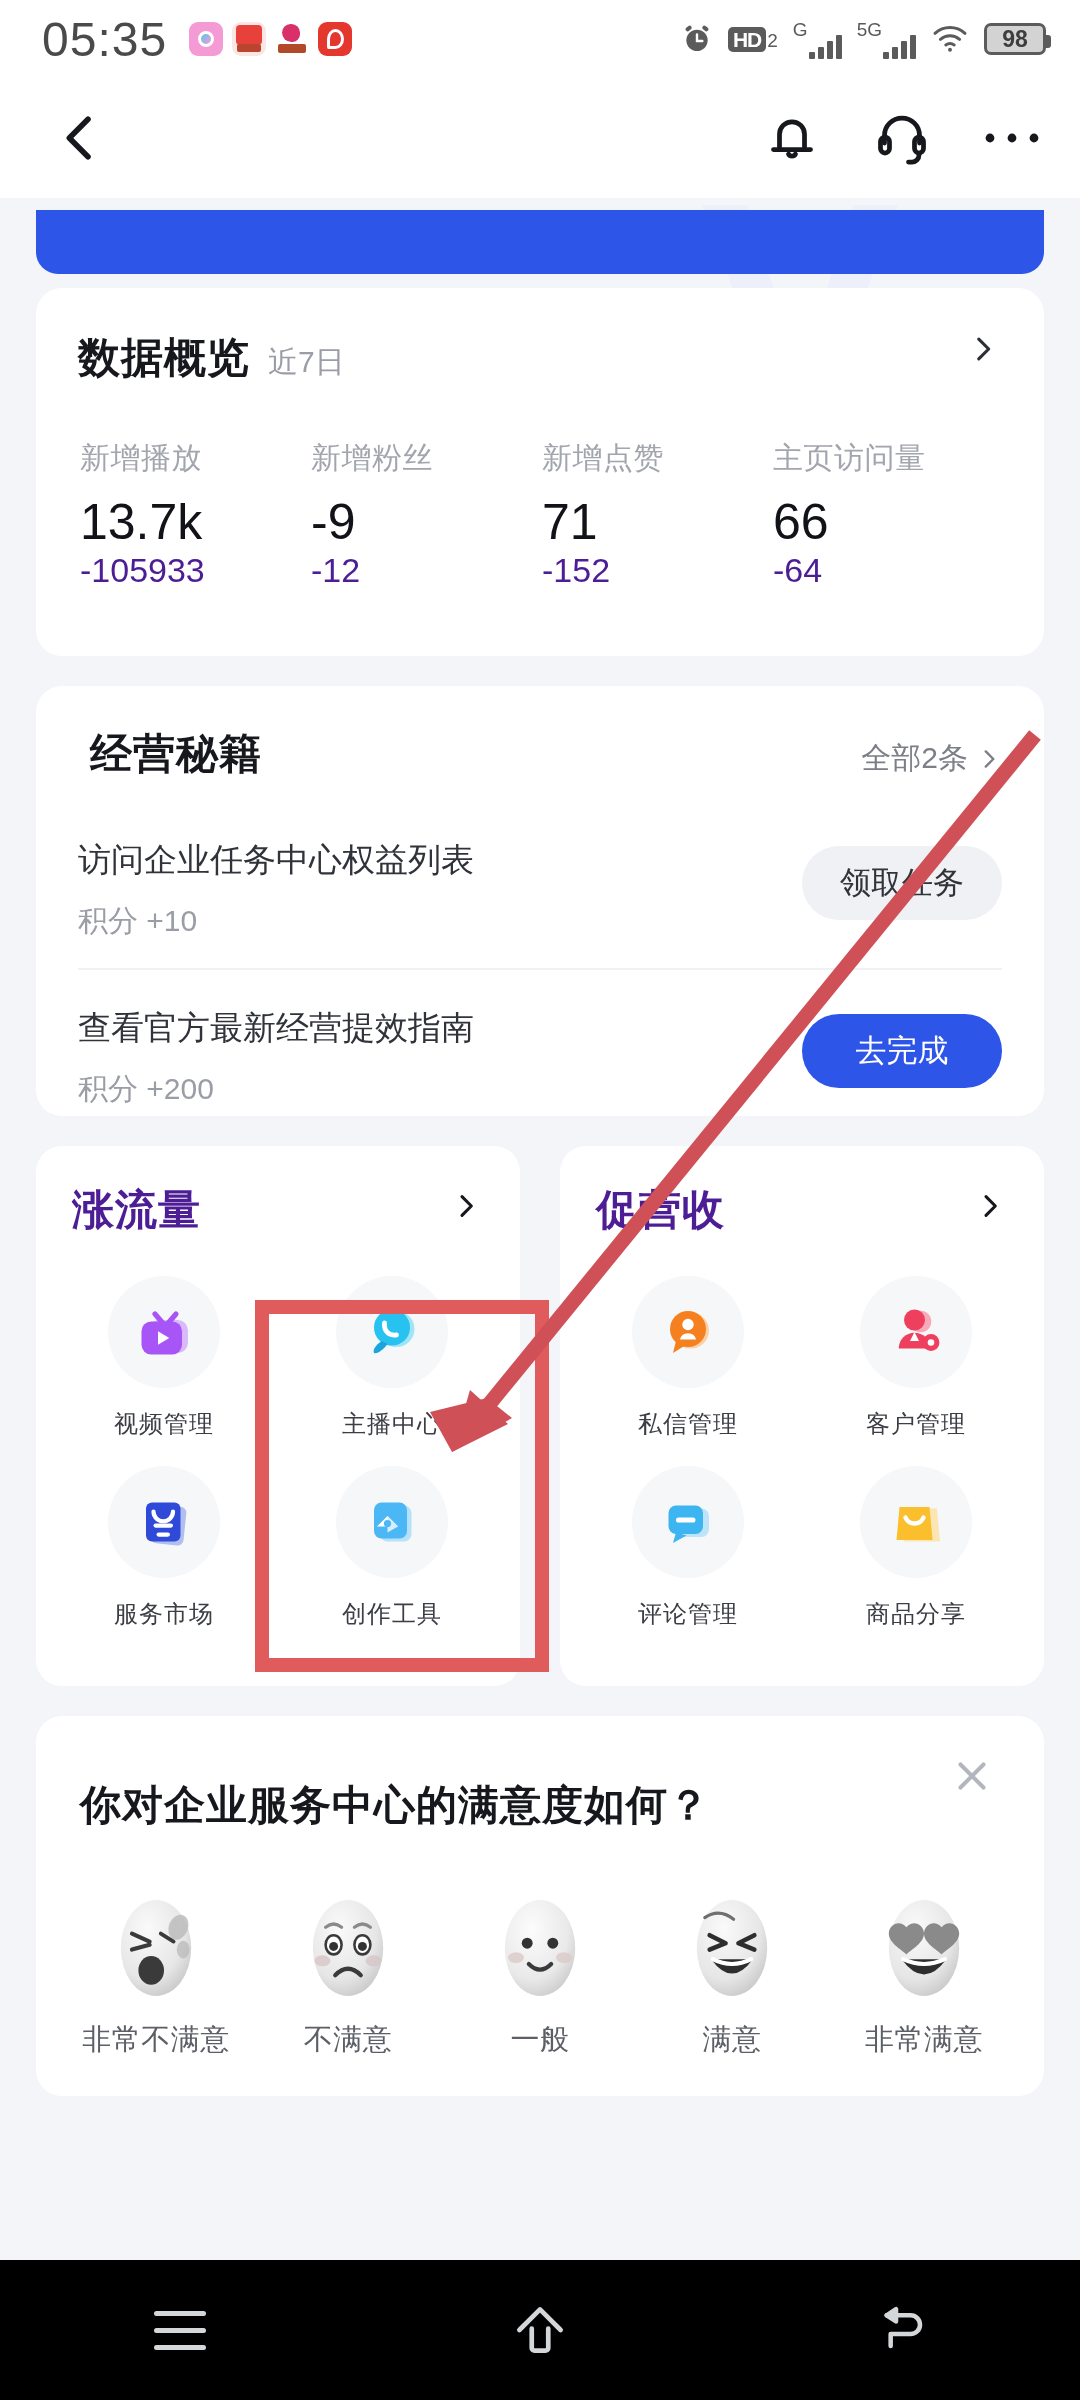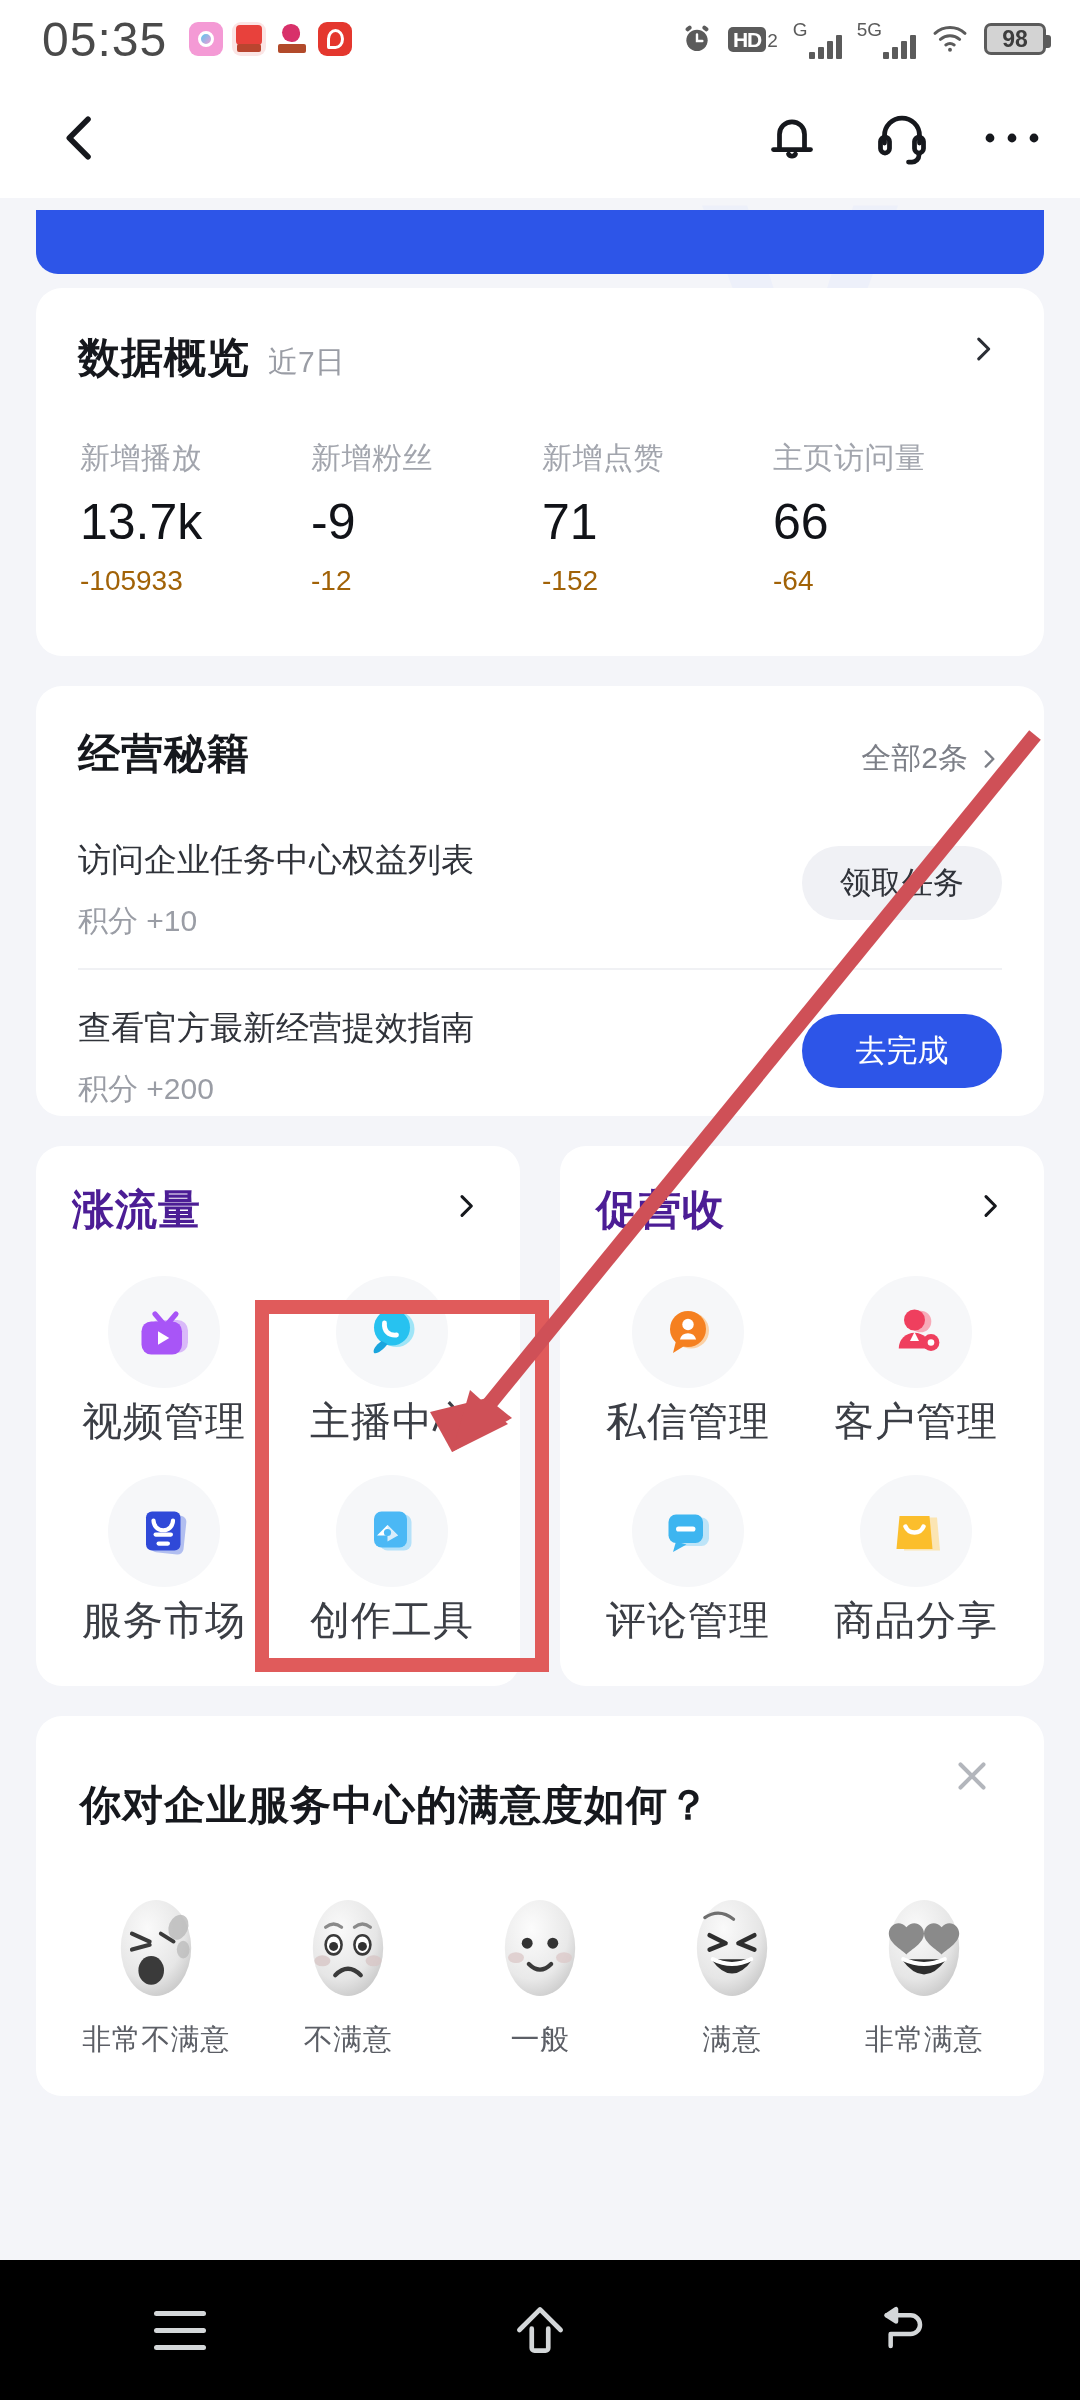--- a/index.html
+++ b/index.html
@@ -72,25 +72,25 @@
   
   #cardOverview { left:36px; top:90px; width:1008px; height:368px; }
   .ov-head { position:absolute; left:42px; top:42px; display:flex; align-items:baseline; }
   .ov-title { font-size:42px; font-weight:700; color:#16181d; letter-spacing:1px; }
   .ov-range { font-size:30px; color:#9a9da5; margin-left:18px; }
   .ov-arrow { position:absolute; right:44px; top:44px; }
   .metrics { position:absolute; left:44px; top:150px; right:40px; display:flex; }
   .metric { width:25%; }
   .m-label { font-size:30px; color:#a2a5ad; letter-spacing:0.5px; }
   .m-value { font-size:50px; color:#111318; margin-top:14px; font-weight:400; letter-spacing:0px; }
-  .m-delta { font-size:28px; color:#a16207; margin-top:14px; }
+  .m-delta { font-size:34px; color:#4c1d95; }
 
   
   #cardTips { left:36px; top:488px; width:1008px; height:430px; }
-  .tip-head { position:absolute; left:42px; top:40px;text-align:right; }
+  .tip-head { position:absolute; left:54px; top:40px;text-align:right; }
   .tip-title { font-size:42px; font-weight:700; color:#16181d; letter-spacing:1px; }
   .tip-all { position:absolute; right:42px; top:52px; display:flex; align-items:center; gap:8px; }
   .tip-all-label { font-size:30px; color:#7c7f87; }
   .tip-row { position:absolute; left:42px; right:42px; }
   .tip-row.r1 { top:152px; } .tip-row.r2 { top:320px; }
   .tip-text { font-size:33px; color:#30333a; }
   .tip-score { font-size:30px; color:#9a9da5; margin-top:18px; }
   .tip-btn { position:absolute; right:0; top:8px; border-radius:60px;
              display:flex; align-items:center; justify-content:center; cursor:pointer; }
   .tip-btn.ghost { width:200px; height:74px; background:#f0f1f5; color:#30333a; font-size:31px; }
@@ -101,21 +101,21 @@
   #cardLeft  { left:36px; top:948px; width:484px; height:540px; }
   #cardRight { left:560px; top:948px; width:484px; height:540px; }
   .gc-title { position:absolute; left:36px; top:36px; font-size:42px; font-weight:700;
               color:#4c1d95; letter-spacing:1px; }
   .gc-arrow { position:absolute; right:38px; top:44px; }
   .gc-grid { position:absolute; left:14px; right:14px; top:130px; display:grid;
              grid-template-columns:1fr 1fr; row-gap:26px; }
   .gitem { display:flex; flex-direction:column; align-items:center; cursor:pointer; }
   .gicon { width:112px; height:112px; border-radius:50%; background:#f6f7f9;
            display:flex; align-items:center; justify-content:center; position:relative; }
-  .glabel { font-size:40px; color:#3b3e45; margin-top:6px; letter-spacing:1px; }
+  .glabel { font-size:24px; color:#3b3e45; margin-top:20px; letter-spacing:1px; }
 
   
   #cardSurvey { left:36px; top:1518px; width:1008px; height:380px; }
   .sv-title { position:absolute; left:44px; top:62px; font-size:41px; color:#16181d;
               font-weight:700; letter-spacing:1px; }
   .sv-close { position:absolute; right:36px; top:24px; width:72px; height:72px;
               display:flex; align-items:center; justify-content:center; cursor:pointer; }
   .sv-faces { position:absolute; left:24px; right:24px; top:176px; display:flex; }
   .sv-face { width:20%; display:flex; flex-direction:column; align-items:center; cursor:pointer; }
   .face { width:96px; height:112px; }

